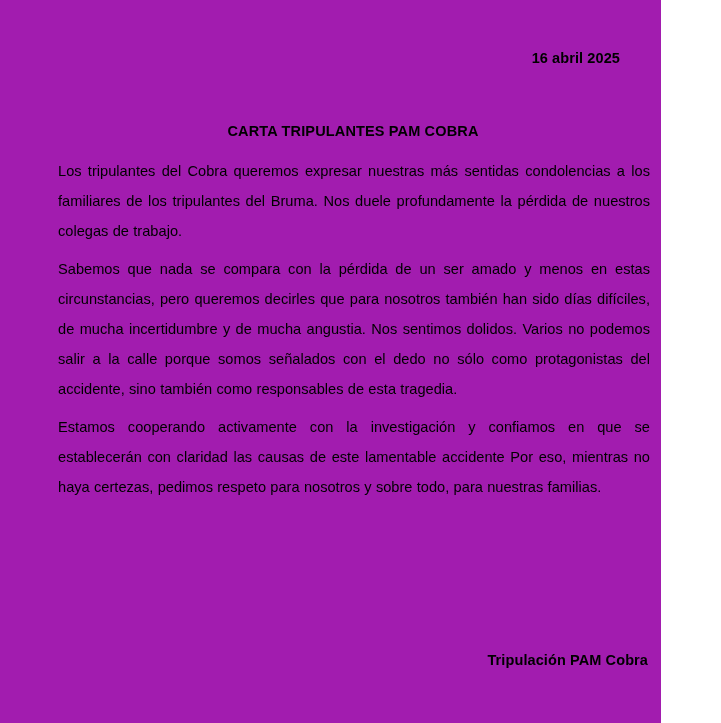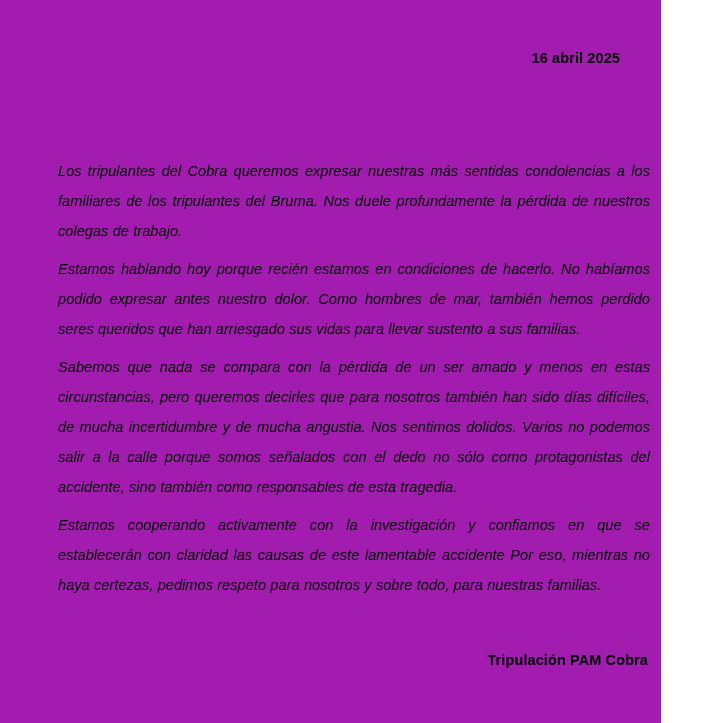--- a/index.html
+++ b/index.html
@@ -51,21 +51,20 @@
   }
   .paragraph {
     font-size: 14.6px;
     line-height: 30px;
     text-align: justify;
     text-justify: inter-word;
     margin: 0 0 8px 0;
     letter-spacing: 0.02px;
     word-spacing: 0.2px;
     hyphens: none;
-    font-style: italic;
   }
   .paragraph:last-child {
     margin-bottom: 8px;
   }
   .signature {
     position: absolute;
     top: 650px;
     left: 58px;
     width: 590px;
     text-align: right;
@@ -75,23 +74,23 @@
     line-height: 20px;
   }
 </style>
 </head>
 <body>
 
 <div class="page">
 
   <div class="doc-date">16 abril 2025</div>
 
+  <div class="doc-title">CARTA TRIPULANTES PAM COBRA</div>
 
   <div class="body-block">
     <p class="paragraph">Los tripulantes del Cobra queremos expresar nuestras más sentidas condolencias a los familiares de los tripulantes del Bruma. Nos duele profundamente la pérdida de nuestros colegas de trabajo.</p>
-    <p class="paragraph">Estamos hablando hoy porque recién estamos en condiciones de hacerlo. No habíamos podido expresar antes nuestro dolor. Como hombres de mar, también hemos perdido seres queridos que han arriesgado sus vidas para llevar sustento a sus familias.</p>
     <p class="paragraph">Sabemos que nada se compara con la pérdida de un ser amado y menos en estas circunstancias, pero queremos decirles que para nosotros también han sido días difíciles, de mucha incertidumbre y de mucha angustia. Nos sentimos dolidos. Varios no podemos salir a la calle porque somos señalados con el dedo no sólo como protagonistas del accidente, sino también como responsables de esta tragedia.</p>
     <p class="paragraph">Estamos cooperando activamente con la investigación y confiamos en que se establecerán con claridad las causas de este lamentable accidente Por eso, mientras no haya certezas, pedimos respeto para nosotros y sobre todo, para nuestras familias.</p>
   </div>
 
   <div class="signature">Tripulación PAM Cobra</div>
 
 </div>
 
 </body></html>

